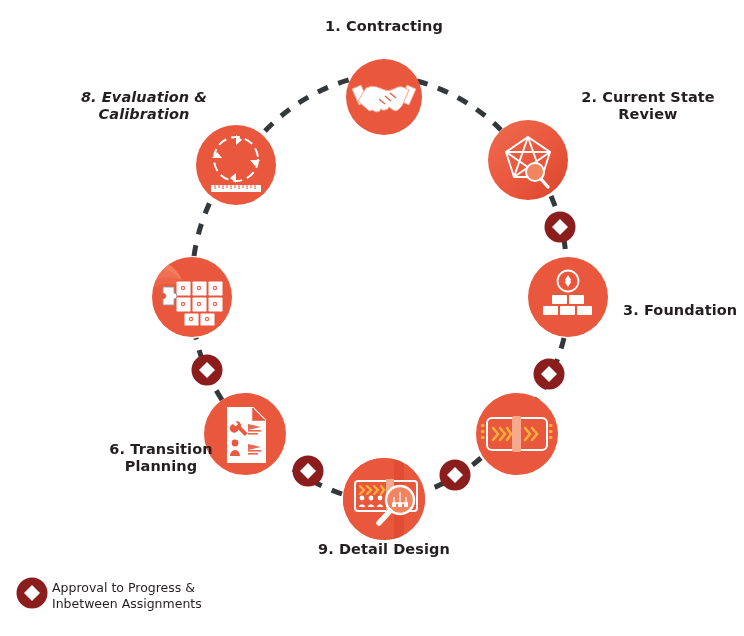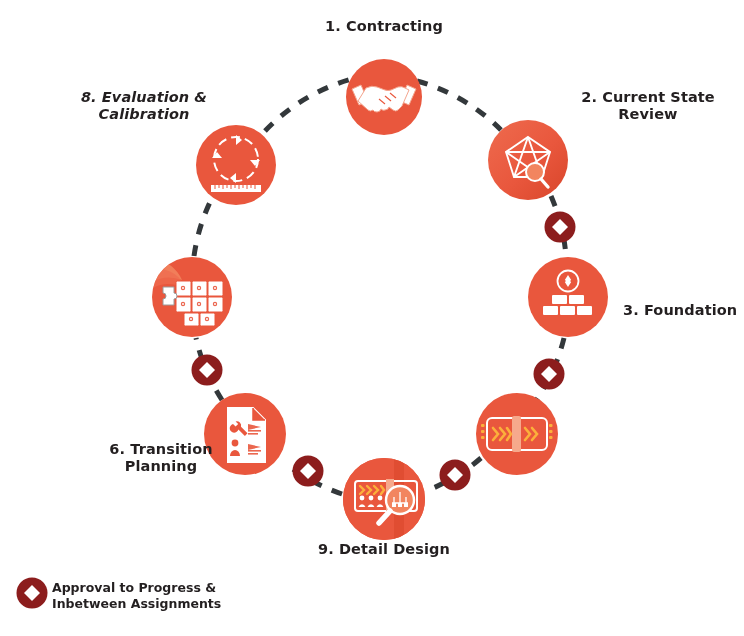--- a/index.html
+++ b/index.html
@@ -5,21 +5,21 @@
   html,body{margin:0;padding:0;background:#ffffff;}
   body{width:744px;height:636px;position:relative;overflow:hidden;
        font-family:"DejaVu Sans","Liberation Sans",sans-serif;}
   #stage{position:absolute;inset:0;width:744px;height:636px;border-radius:23px;}
   svg.layer{position:absolute;left:0;top:0;width:744px;height:636px;}
   .lbl{position:absolute;color:#231f20;font-weight:bold;font-size:14.5px;
        line-height:1.18;letter-spacing:.1px;white-space:pre-line;}
   .lbl.c{text-align:center;}
   .lbl.l{text-align:left;}
   .legend-text{position:absolute;left:52px;top:580px;width:230px;
-       color:#231f20;font-weight:bold;font-size:12.5px;line-height:1.25;
+       color:#231f20;font-weight:normal;font-size:12.5px;line-height:1.25;
        white-space:pre-line;text-align:left;}
 </style>
 </head>
 <body>
 
 <div id="stage">
 
   <svg class="layer" viewBox="0 0 744 636" xmlns="http://www.w3.org/2000/svg">
 
     <defs>

